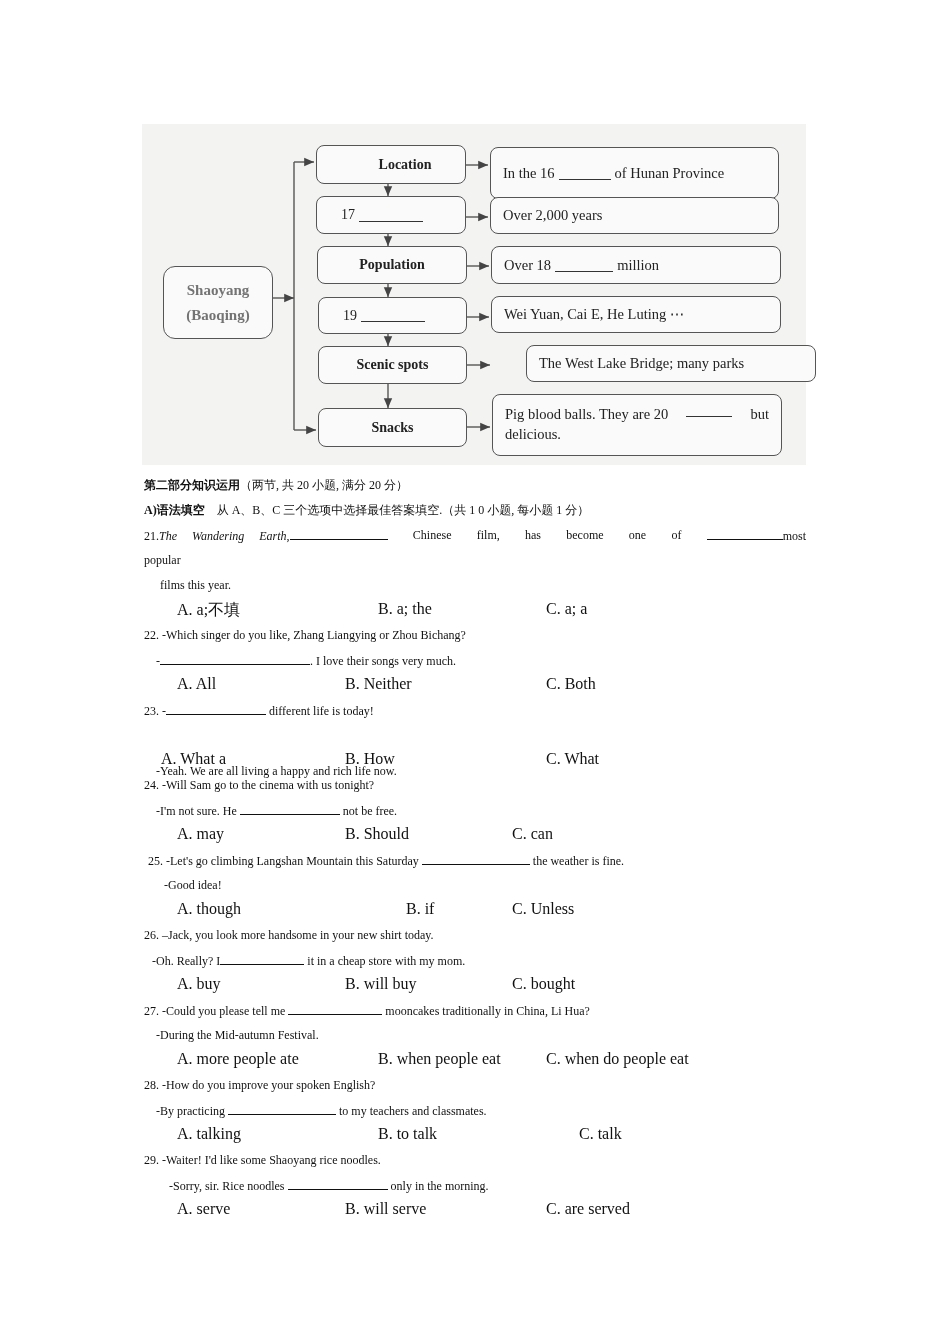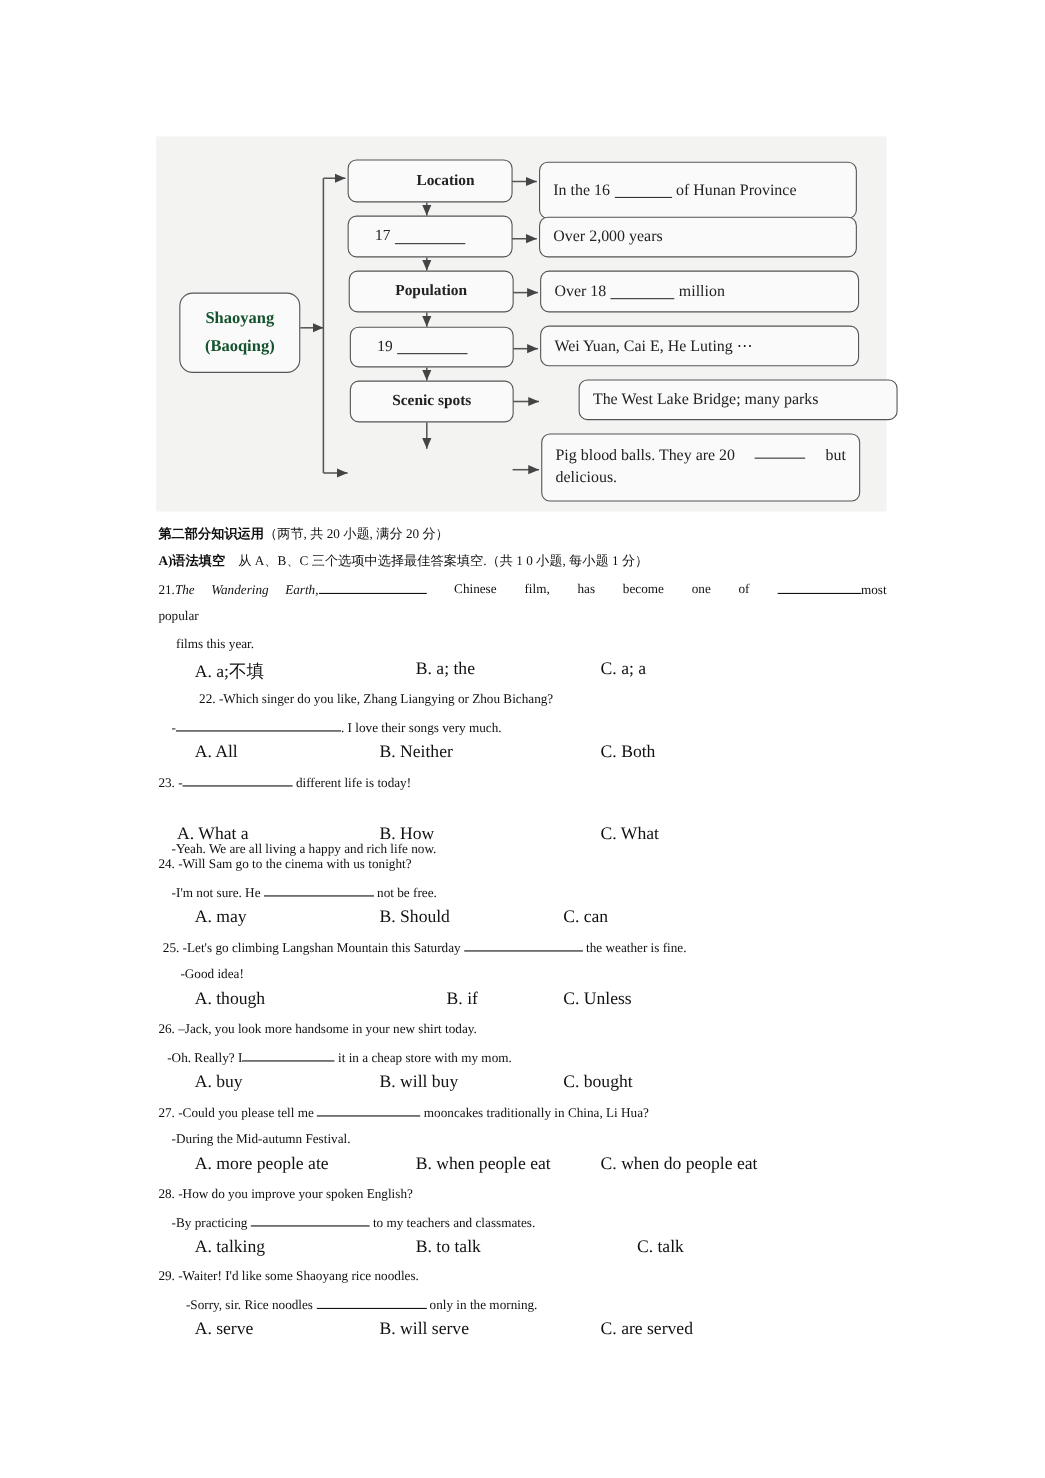--- a/index.html
+++ b/index.html
@@ -9,21 +9,21 @@
              background: #f3f3f2; }
   .diagram svg { position: absolute; left: 0; top: 0; }
   .node { position: absolute; border: 1.6px solid #555; border-radius: 8px; background: #fafafa;
           box-sizing: border-box; display: flex; align-items: center; font-size: 14px; color: #222; }
   .node.center { justify-content: center; font-weight: bold; }
   .node.left { padding-left: 24px; }
   .node.info { padding-left: 12px; font-size: 14.5px; }
   .blank { display: inline-block; border-bottom: 1px solid #333; height: 12px; margin: 0 4px; vertical-align: baseline; }
   .root { position: absolute; left: 21px; top: 142px; width: 110px; height: 73px; border: 1.6px solid #555;
           border-radius: 12px; box-sizing: border-box; display: flex; flex-direction: column; justify-content: center;
-          align-items: center; font-weight: bold; font-size: 15px; line-height: 25px; color: #14532d; background: #fafafa; }
+          align-items: center; font-weight: bold; font-size: 15px; line-height: 25px; color: #737373; background: #fafafa; }
   .text { position: absolute; left: 144px; font-size: 12px; white-space: nowrap; line-height: 20px; }
   .text.just { width: 662px; display: flex; justify-content: space-between; }
   .opt { position: absolute; font-size: 16px; white-space: nowrap; }
   .u { display: inline-block; border-bottom: 1px solid #111; height: 14px; vertical-align: baseline; }
   b { font-weight: bold; }
 </style>
 </head>
 <body>
 
 <div class="diagram">
@@ -67,20 +67,23 @@
   <div class="node center" style="left:175px;top:122px;width:150px;height:38px;">
     <span>Population</span>
   </div>
   <div class="node left" style="left:176px;top:173px;width:149px;height:37px;">
     <span>19</span>
       <span class="blank" style="width:64px"></span>
   </div>
   <div class="node center" style="left:176px;top:222px;width:149px;height:38px;">
     <span>Scenic spots</span>
   </div>
+  <div class="node center" style="left:176px;top:284px;width:149px;height:39px;">
+    <span>Snacks</span>
+  </div>
 
   <div class="node info" style="left:348px;top:23px;width:289px;height:52px;align-items:center;">
     <span>In the 16</span>
       <span class="blank" style="width:52px"></span>
       <span>of Hunan Province</span>
   </div>
   <div class="node info" style="left:348px;top:73px;width:289px;height:37px;">
     <span>Over 2,000 years</span>
   </div>
   <div class="node info" style="left:349px;top:122px;width:290px;height:38px;">
@@ -120,21 +123,21 @@
   <span>one</span>
   <span>of</span>
   <span><span class="u" style="width:76px"></span><span>most</span></span>
 </div>
 <div class="text" style="top:550px;">popular</div>
 <div class="text" style="top:575px;left:160px;">films this year.</div>
 <div class="opt" style="top:600px;left:177px;">A. a;不填</div>
 <div class="opt" style="top:600px;left:378px;">B. a; the</div>
 <div class="opt" style="top:600px;left:546px;">C. a; a</div>
 
-<div class="text" style="top:625px;margin-left:37px;">22. -Which singer do you like, Zhang Liangying or Zhou Bichang?</div>
+<div class="text" style="top:625px;">22. -Which singer do you like, Zhang Liangying or Zhou Bichang?</div>
 <div class="text" style="top:650px;left:156px;"><span>-</span><span class="u" style="width:150px"></span><span>. I love their songs very much.</span></div>
 <div class="opt" style="top:675px;left:177px;">A. All</div>
 <div class="opt" style="top:675px;left:345px;">B. Neither</div>
 <div class="opt" style="top:675px;left:546px;">C. Both</div>
 
 <div class="text" style="top:700px;"><span>23. -</span><span class="u" style="width:100px"></span><span> different life is today!</span></div>
 <div class="text" style="top:725px;left:156px;margin-top:36px;">-Yeah. We are all living a happy and rich life now.</div>
 <div class="opt" style="top:750px;left:161px;">A. What a</div>
 <div class="opt" style="top:750px;left:345px;">B. How</div>
 <div class="opt" style="top:750px;left:546px;">C. What</div>

